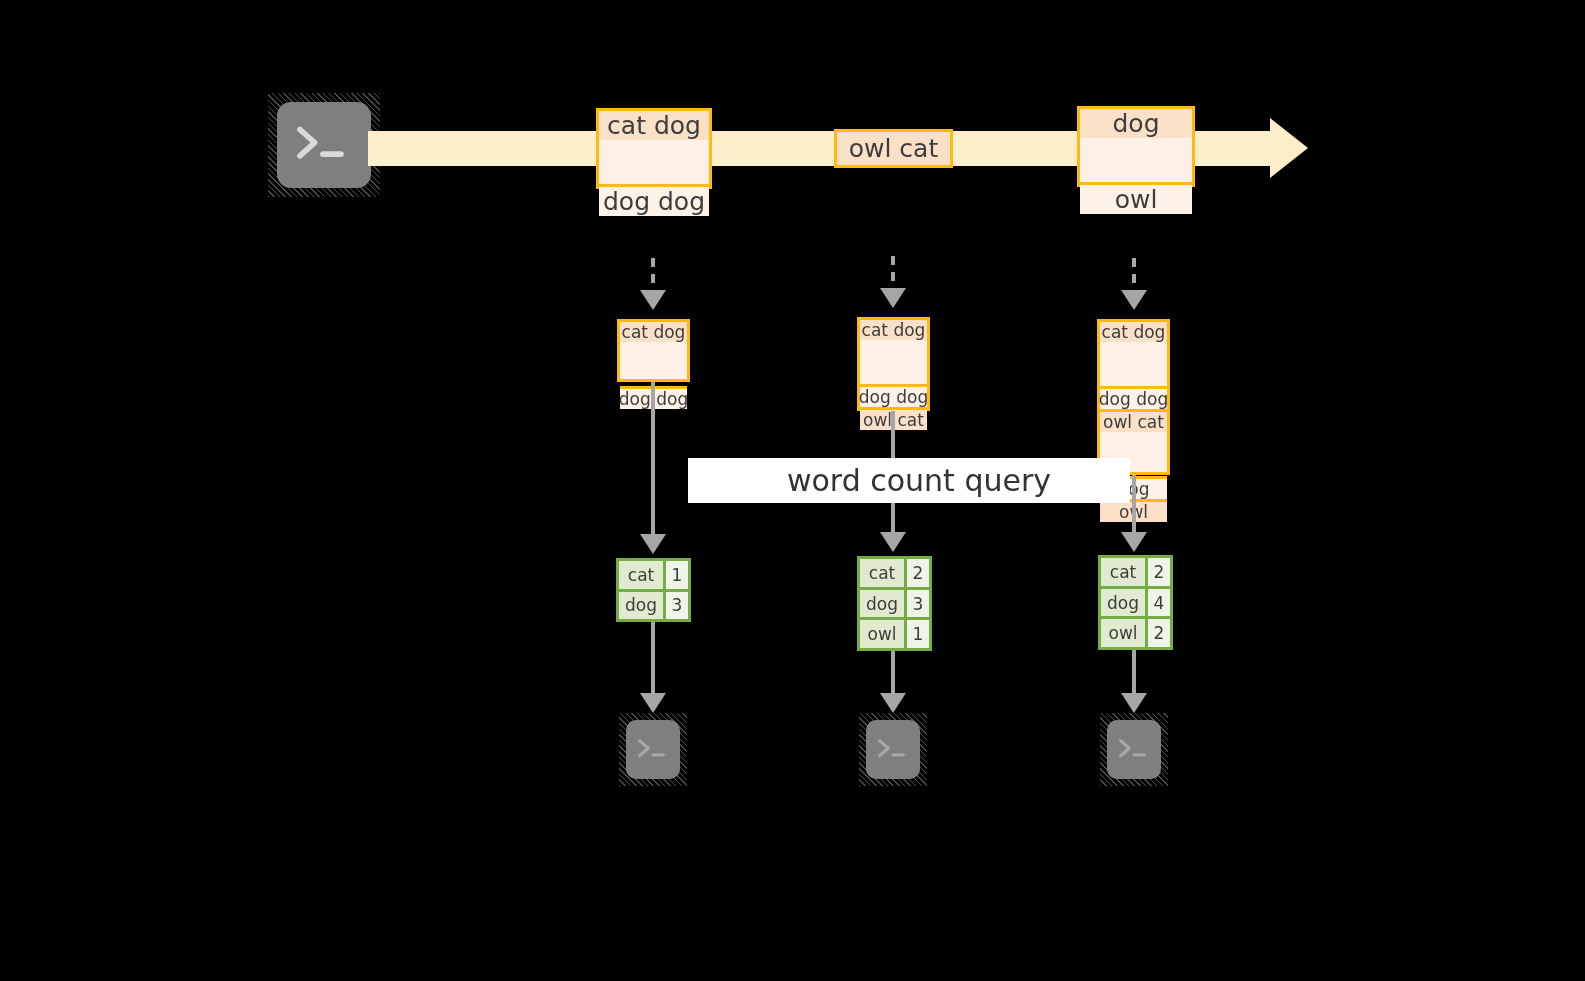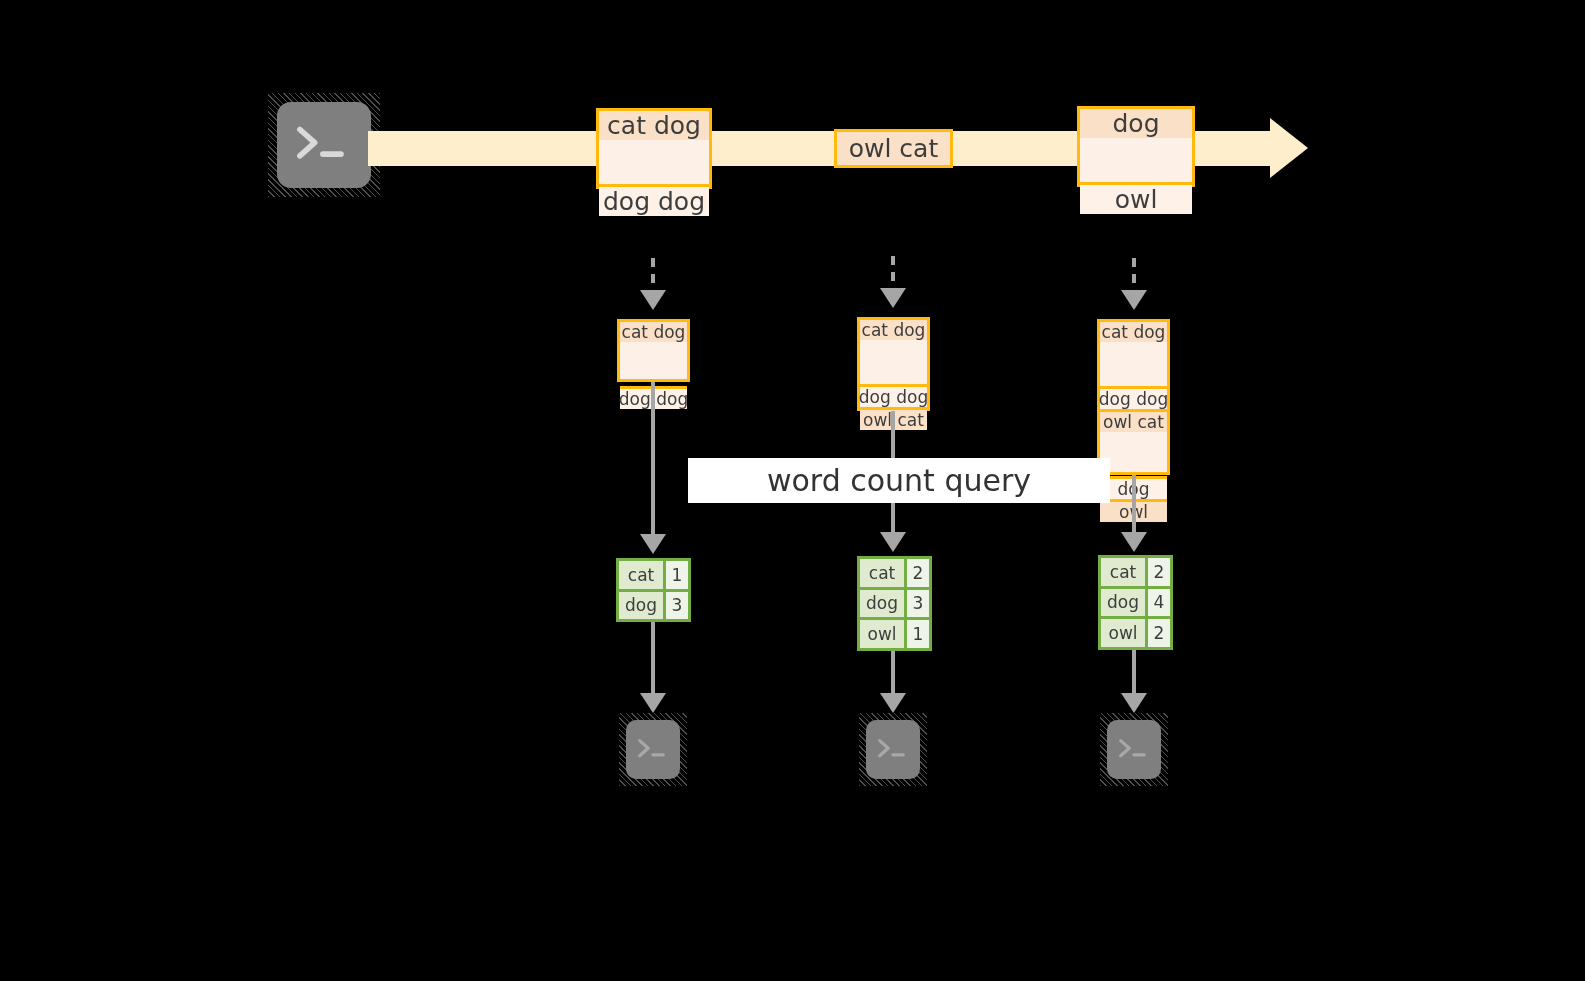--- a/index.html
+++ b/index.html
@@ -91,21 +91,20 @@
   .msgbox.stack .row { font-size: 17px; }
 
   
   .restable {
     position: absolute;
     box-sizing: border-box;
     border: 3px solid #74ad44;
     background: #eaf2e1;
     display: flex;
     flex-direction: column;
-    justify-content: flex-end;
   }
   .restable .trow {
     flex: 1 1 auto;
     display: flex;
     box-sizing: border-box;
   }
   .restable .trow + .trow { border-top: 3px solid #74ad44; }
   .restable .tcell {
     display: flex;
     align-items: center;
@@ -298,17 +297,17 @@
 
   <div class="terminal small" style="left:1100px; top:713px; width:68px; height:73px;">
     <div class="inner">
       <svg class="glyph" viewBox="0 0 40 24">
         <path d="M6 4 L15 12 L6 20" fill="none" stroke="#a8a8a8" stroke-width="3.4" stroke-linecap="round" stroke-linejoin="round"></path>
         <path d="M20 19 L31 19" fill="none" stroke="#a8a8a8" stroke-width="3.4" stroke-linecap="round"></path>
       </svg>
     </div>
   </div>
 
-  <div class="query-banner" style="left:688px; top:458px; width:422px; height:45px;">
+  <div class="query-banner" style="left:688px; top:458px; width:422px; height:45px;padding-left:20px;">
     <span class="label">word count query</span>
   </div>
 
 </div>
 
 </body></html>

